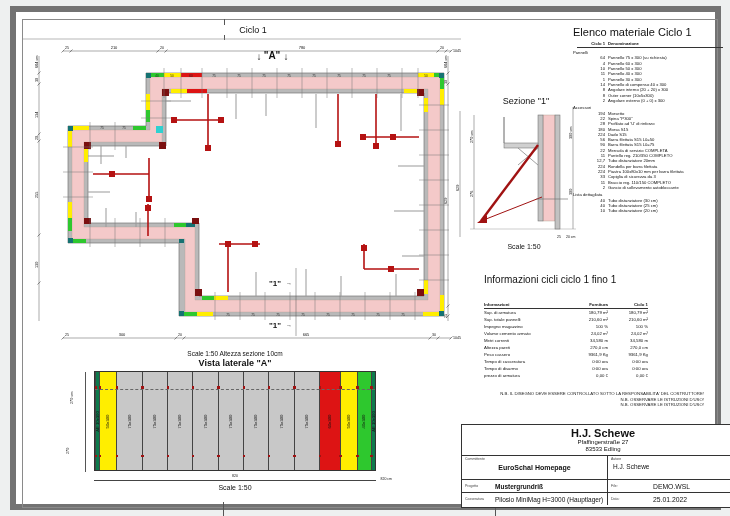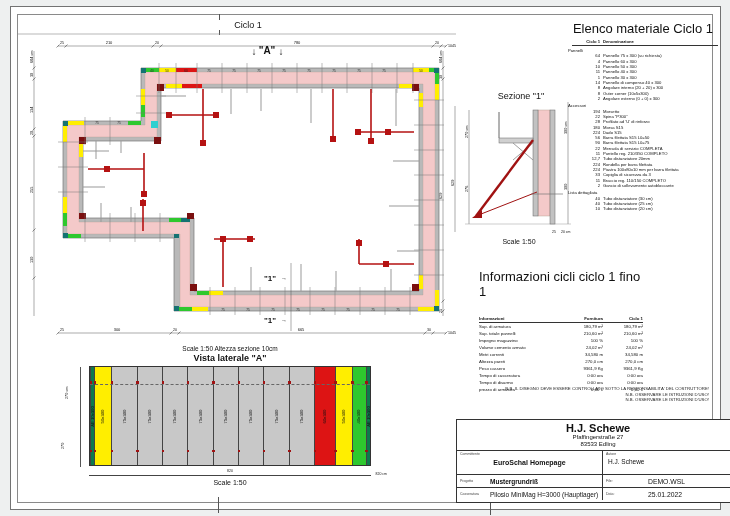--- a/index.html
+++ b/index.html
@@ -1,18 +1,18 @@
 <!DOCTYPE html>
 <html><head>
 <meta charset="utf-8">
 <style>
 *{box-sizing:border-box;margin:0;padding:0}
 html,body{background:#eef0f0}
 .page{position:relative;width:730px;height:516px;background:#eef0f0;font-family:"Liberation Sans","DejaVu Sans",sans-serif;color:#111;overflow:hidden}
-.sheet{position:absolute;left:10px;top:6px;width:711px;height:504px;background:#fff;border:1px solid #737373}
+.sheet{position:absolute;left:10px;top:6px;width:711px;height:504px;background:#fff;border:6px solid #737373}
 .frame{position:absolute;left:6px;top:7px;width:696px;height:489px;border:1px solid #8a8a8a}
 .tickmark{position:absolute;width:1px;background:#555}
 .plan-head{position:absolute;left:180px;top:13px;width:114px;text-align:center;font-size:9px;background:#fff;z-index:2}
 svg{position:absolute}
 svg text{font-family:"Liberation Sans","DejaVu Sans",sans-serif;fill:#111}
 .dl{stroke:#555;stroke-width:.5;fill:none}
 .tk{stroke:#444;stroke-width:.6}
 .dt{font-size:4px;text-anchor:middle}
 .dts{font-size:3.6px}
 .rot{font-size:3.8px}
@@ -20,29 +20,29 @@
 .mkB{font-size:10px;font-weight:bold;text-anchor:middle}
 .cut{font-size:8px;font-weight:bold;text-anchor:middle}
 .cua{font-size:6px;text-anchor:middle}
 .plbl{font-size:3px;text-anchor:middle;fill:#222}
 .tie{stroke:#777;stroke-width:.5}
 .igl{stroke:#999;stroke-width:1}
 .prop{stroke:#b51212;stroke-width:1.6;fill:none}
 .psq{fill:#b51212}
 
 .mlist{position:absolute;left:557px;top:14px;width:150px}
-.ml-title{font-size:13px;text-align:center;margin-bottom:3px}
+.ml-title{font-size:11px;text-align:left;margin-bottom:3px}
 .ml-head{display:flex;font-size:4.2px;font-weight:bold;border-bottom:.5px solid #333;padding-bottom:1px;margin-left:4px;margin-bottom:1.5px}
 .mqty{flex:none;width:28px;text-align:right;margin-right:3px}
 .mname{flex:1;text-align:left}
 .mrow{display:flex;font-size:4.2px;line-height:5.3px;margin-left:4px}
 .mrow.grp{margin-left:0;margin-top:2.2px}
 
 .itable{position:absolute;left:468px;top:262px;width:164px}
-.it-title{font-size:13px;margin-bottom:16px}
+.it-title{font-size:10px;margin-bottom:16px}
 .it-head,.it-row{display:flex;font-size:4.3px;line-height:7px}
 .it-head{font-weight:bold;border-bottom:.5px solid #333}
 .it-label{flex:1}
 .it-v1{width:44px;text-align:right}
 .it-v2{width:40px;text-align:right}
 
 .notes{position:absolute;right:11px;top:379px;text-align:right;font-size:4.3px;line-height:5.6px;color:#222}
 
 .tb{position:absolute;left:445px;top:412px;width:284px;height:84px;border:1.5px solid #333;background:#fff}
 .tb-top{height:31px;border-bottom:1px solid #333;text-align:center;padding-top:2px}

